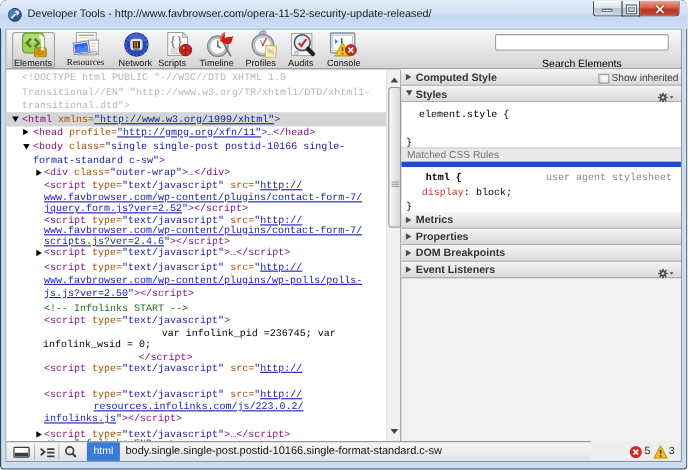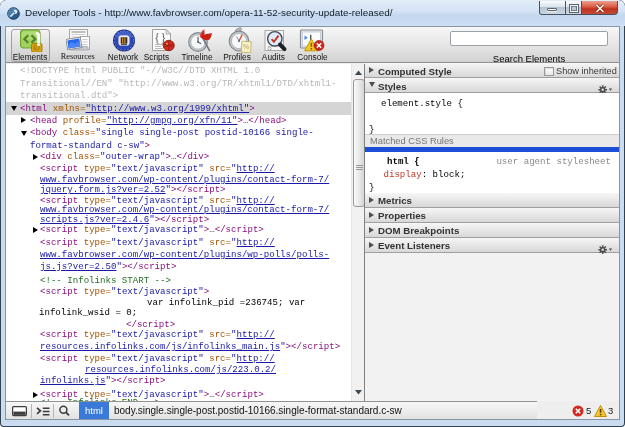--- a/index.html
+++ b/index.html
@@ -213,21 +213,20 @@
    <div class="ln" style="left:34px;top:160.2px;"><span class="t">&lt;script </span><span class="a">type=</span><span class="v">"text/javascript"</span><span class="t">&gt;</span><span class="e">…</span><span class="t">&lt;/script&gt;</span></div>
    <div class="ln" style="left:34px;top:173.2px;"><span class="t">&lt;script </span><span class="a">type=</span><span class="v">"text/javascript"</span><span class="a"> src=</span><span class="v">"</span><span class="L">http://</span></div>
    <div class="ln" style="left:34px;top:184.7px;"><span class="L">www.favbrowser.com/wp-content/plugins/wp-polls/polls-</span></div>
    <div class="ln" style="left:34px;top:196.7px;"><span class="L">js.js?ver=2.50</span><span class="v">"</span><span class="t">&gt;&lt;/script&gt;</span></div>
    <div class="ln c" style="left:34px;top:211.2px;">&lt;!-- Infolinks START --&gt;</div>
    <div class="ln" style="left:34px;top:222.2px;"><span class="t">&lt;script </span><span class="a">type=</span><span class="v">"text/javascript"</span><span class="t">&gt;</span></div>
    <div class="ln" style="left:141px;top:232.7px;">var infolink_pid =236745; var</div>
    <div class="ln" style="left:33px;top:243.2px;">infolink_wsid = 0;</div>
    <div class="ln t" style="left:120px;top:254.7px;">&lt;/script&gt;</div>
    <div class="ln" style="left:34px;top:265.2px;"><span class="t">&lt;script </span><span class="a">type=</span><span class="v">"text/javascript"</span><span class="a"> src=</span><span class="v">"</span><span class="L">http://</span></div>
-   <div class="ln" style="left:34px;top:277.2px;"><span class="L">resources.infolinks.com/js/infolinks_main.js</span><span class="v">"</span><span class="t">&gt;&lt;/script&gt;</span></div>
    <div class="ln" style="left:34px;top:289.2px;"><span class="t">&lt;script </span><span class="a">type=</span><span class="v">"text/javascript"</span><span class="a"> src=</span><span class="v">"</span><span class="L">http://</span></div>
    <div class="ln" style="left:34px;top:300.2px;margin-left:45px;"><span class="L">resources.infolinks.com/js/223.0.2/</span></div>
    <div class="ln" style="left:34px;top:311.2px;"><span class="L">infolinks.js</span><span class="v">"</span><span class="t">&gt;&lt;/script&gt;</span></div>
    <div class="arr ar" style="left:26.5px;top:327.5px;"></div>
    <div class="ln" style="left:34px;top:325.2px;"><span class="t">&lt;script </span><span class="a">type=</span><span class="v">"text/javascript"</span><span class="t">&gt;</span><span class="e">…</span><span class="t">&lt;/script&gt;</span></div>
    <div class="ln c" style="left:34px;top:333.4px;">&lt;!-- Infolinks END --&gt;</div>
   </div>
   <div id="lsb">
    <div class="sbtn" style="top:0;">
           <svg width="13" height="13" viewBox="0 0 13 13" style="position:absolute;left:0;top:2px;">

